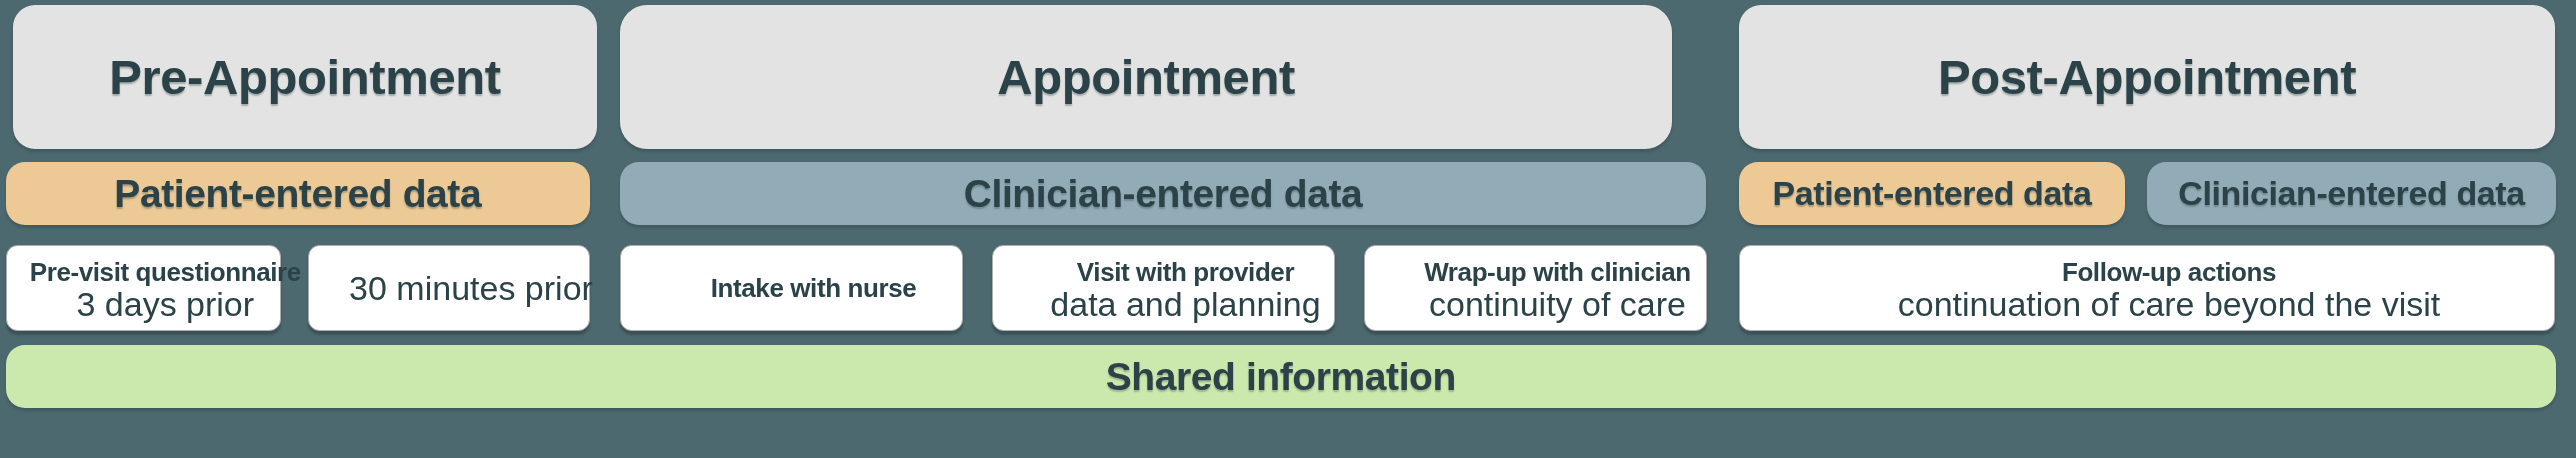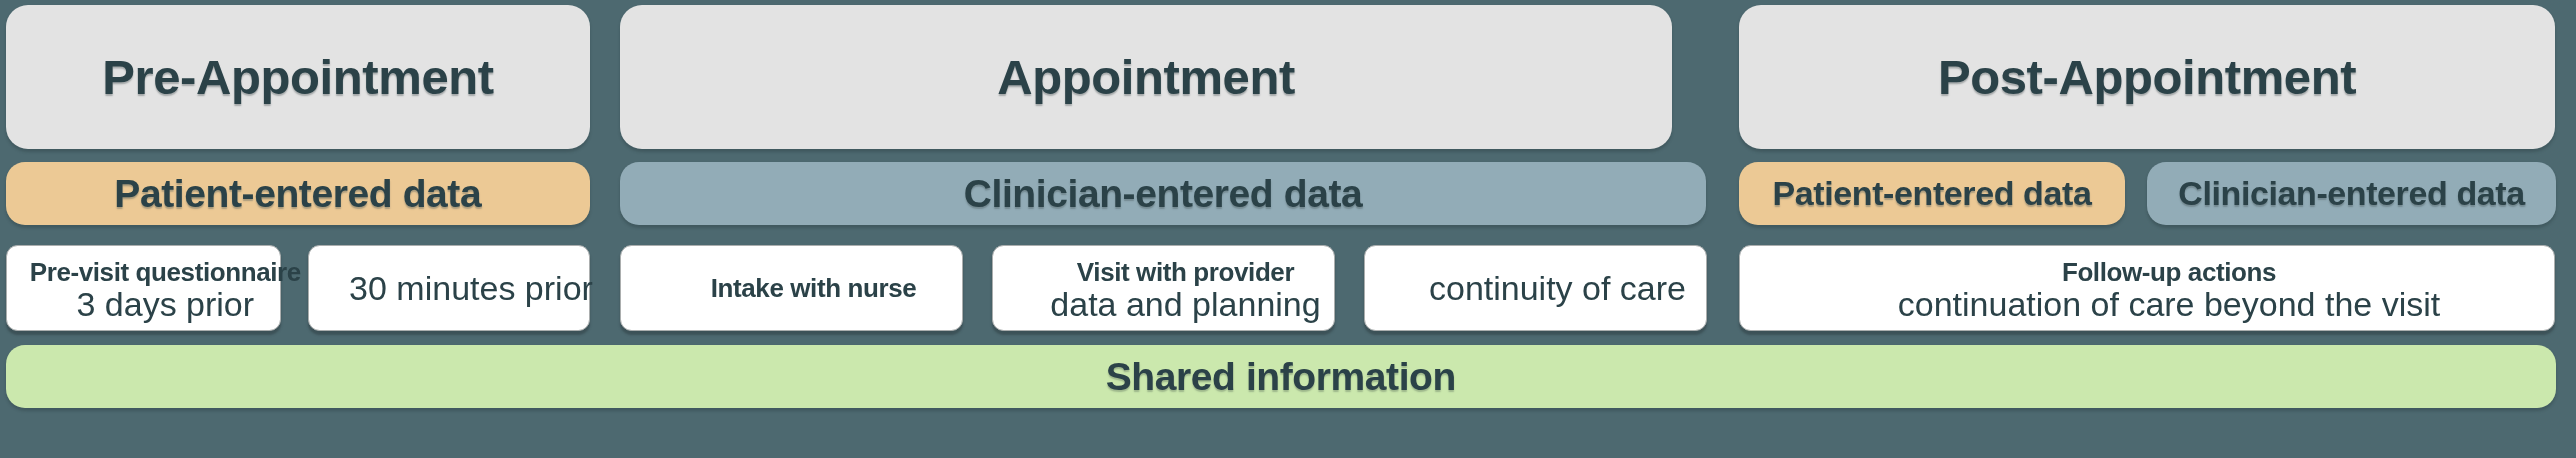--- a/index.html
+++ b/index.html
@@ -67,24 +67,24 @@
     font-size: 39px; font-weight: bold; letter-spacing: -0.4px;
     color: var(--text, #2B4248);
     text-shadow: 0 1.5px 1.5px rgba(90,110,90,0.40);
   }
 </style>
 </head>
 <body>
 
 <div class="stage">
 
-  <div class="box hdr" style="left:6px; width:584px;">
+  <div class="box hdr" style="left:13px; width:584px;">
     <span class="t">Pre-Appointment</span>
   </div>
-  <div class="box hdr" style="left:620px; width:1052px;">
+  <div class="box hdr" style="left:620px; width:1052px;border-radius:27px;">
     <span class="t">Appointment</span>
   </div>
   <div class="box hdr" style="left:1739px; width:816px;">
     <span class="t">Post-Appointment</span>
   </div>
 
   <div class="box band patient" style="left:5.8px; width:584px;">
     <span class="t">Patient-entered data</span>
   </div>
   <div class="box band clinician" style="left:620px; width:1086px;">
@@ -105,20 +105,21 @@
     <span class="subtitle">30 minutes prior</span>
   </div>
   <div class="box card" style="left:620px; width:343px;gap:23px;">
     <span class="title">Intake with nurse</span>
   </div>
   <div class="box card" style="left:992px; width:343px;">
     <span class="title">Visit with provider</span>
     <span class="subtitle">data and planning</span>
   </div>
   <div class="box card" style="left:1364px; width:343px;">
+    <span class="title">Wrap-up with clinician</span>
     <span class="subtitle">continuity of care</span>
   </div>
   <div class="box card" style="left:1739px; width:816px;">
     <span class="title">Follow-up actions</span>
     <span class="subtitle">continuation of care beyond the visit</span>
   </div>
 
   <div class="box shared">
     <span class="t">Shared information</span>
   </div>

